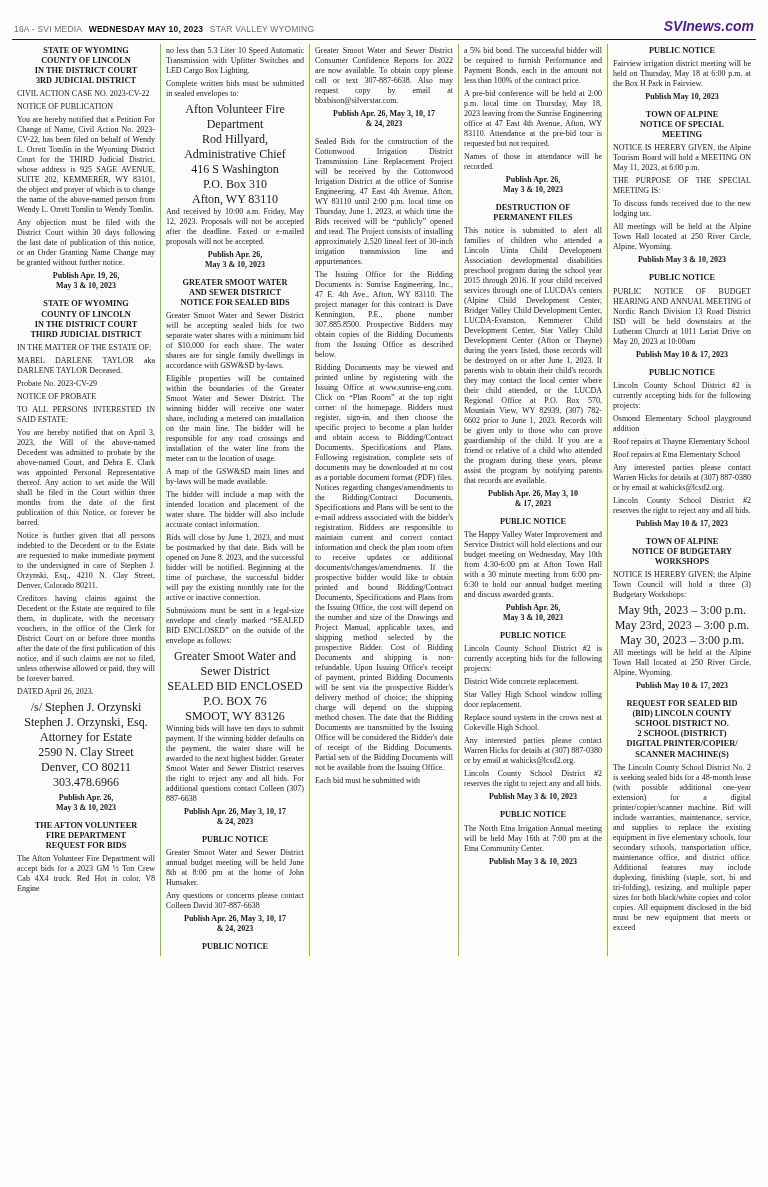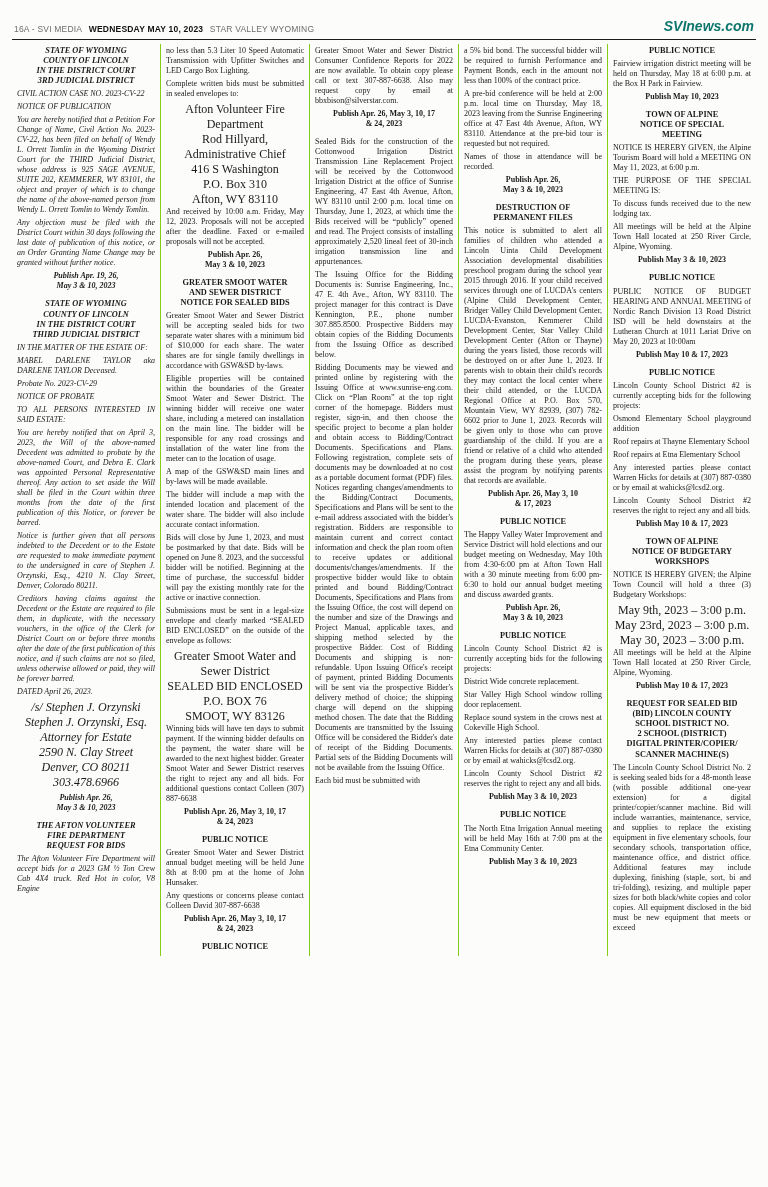--- a/index.html
+++ b/index.html
@@ -11,24 +11,24 @@
   }
   .masthead {
     display: flex; justify-content: space-between; align-items: flex-end;
     padding: 8px 2px 5px 2px; border-bottom: 1.5px solid #1c1c1c;
     font-family: "Liberation Sans", sans-serif;
     gap: 8px;
   }
   .mast-left { font-size: 8.5px; letter-spacing: 0.2px; color: #6d6d6d; }
   .mast-left .sep { margin: 0 2px; }
   .mast-date { color: #111; font-weight: bold; }
-  .mast-site { font-size: 14px; font-weight: bold; font-style: italic; color: #0f766e; }
+  .mast-site { font-size: 14px; font-weight: bold; font-style: italic; color: #4c1d95; }
   .columns { display: flex; align-items: stretch; padding-top: 4px; }
   .col { flex: 1 1 0; padding: 2px 5px 0 5px; border-left: 1px solid #84cc16; min-width: 0; }
-  .col:first-child { border-left: none; font-style: italic; }
+  .col:first-child { border-left: none; }
   .notice-heading {
     font-weight: bold; text-align: center; white-space: pre-line;
     font-size: 8.3px; line-height: 1.22; margin: 8px 0 3px 0;
   }
   .col .notice-heading:first-child { margin-top: 0; }
   .notice-para {
     font-size: 8px; line-height: 1.25; text-align: justify;
     margin: 0 0 3px 0; overflow-wrap: break-word;
   }
   .notice-line { font-size: 12px; line-height: 1.25; text-align: center; }

